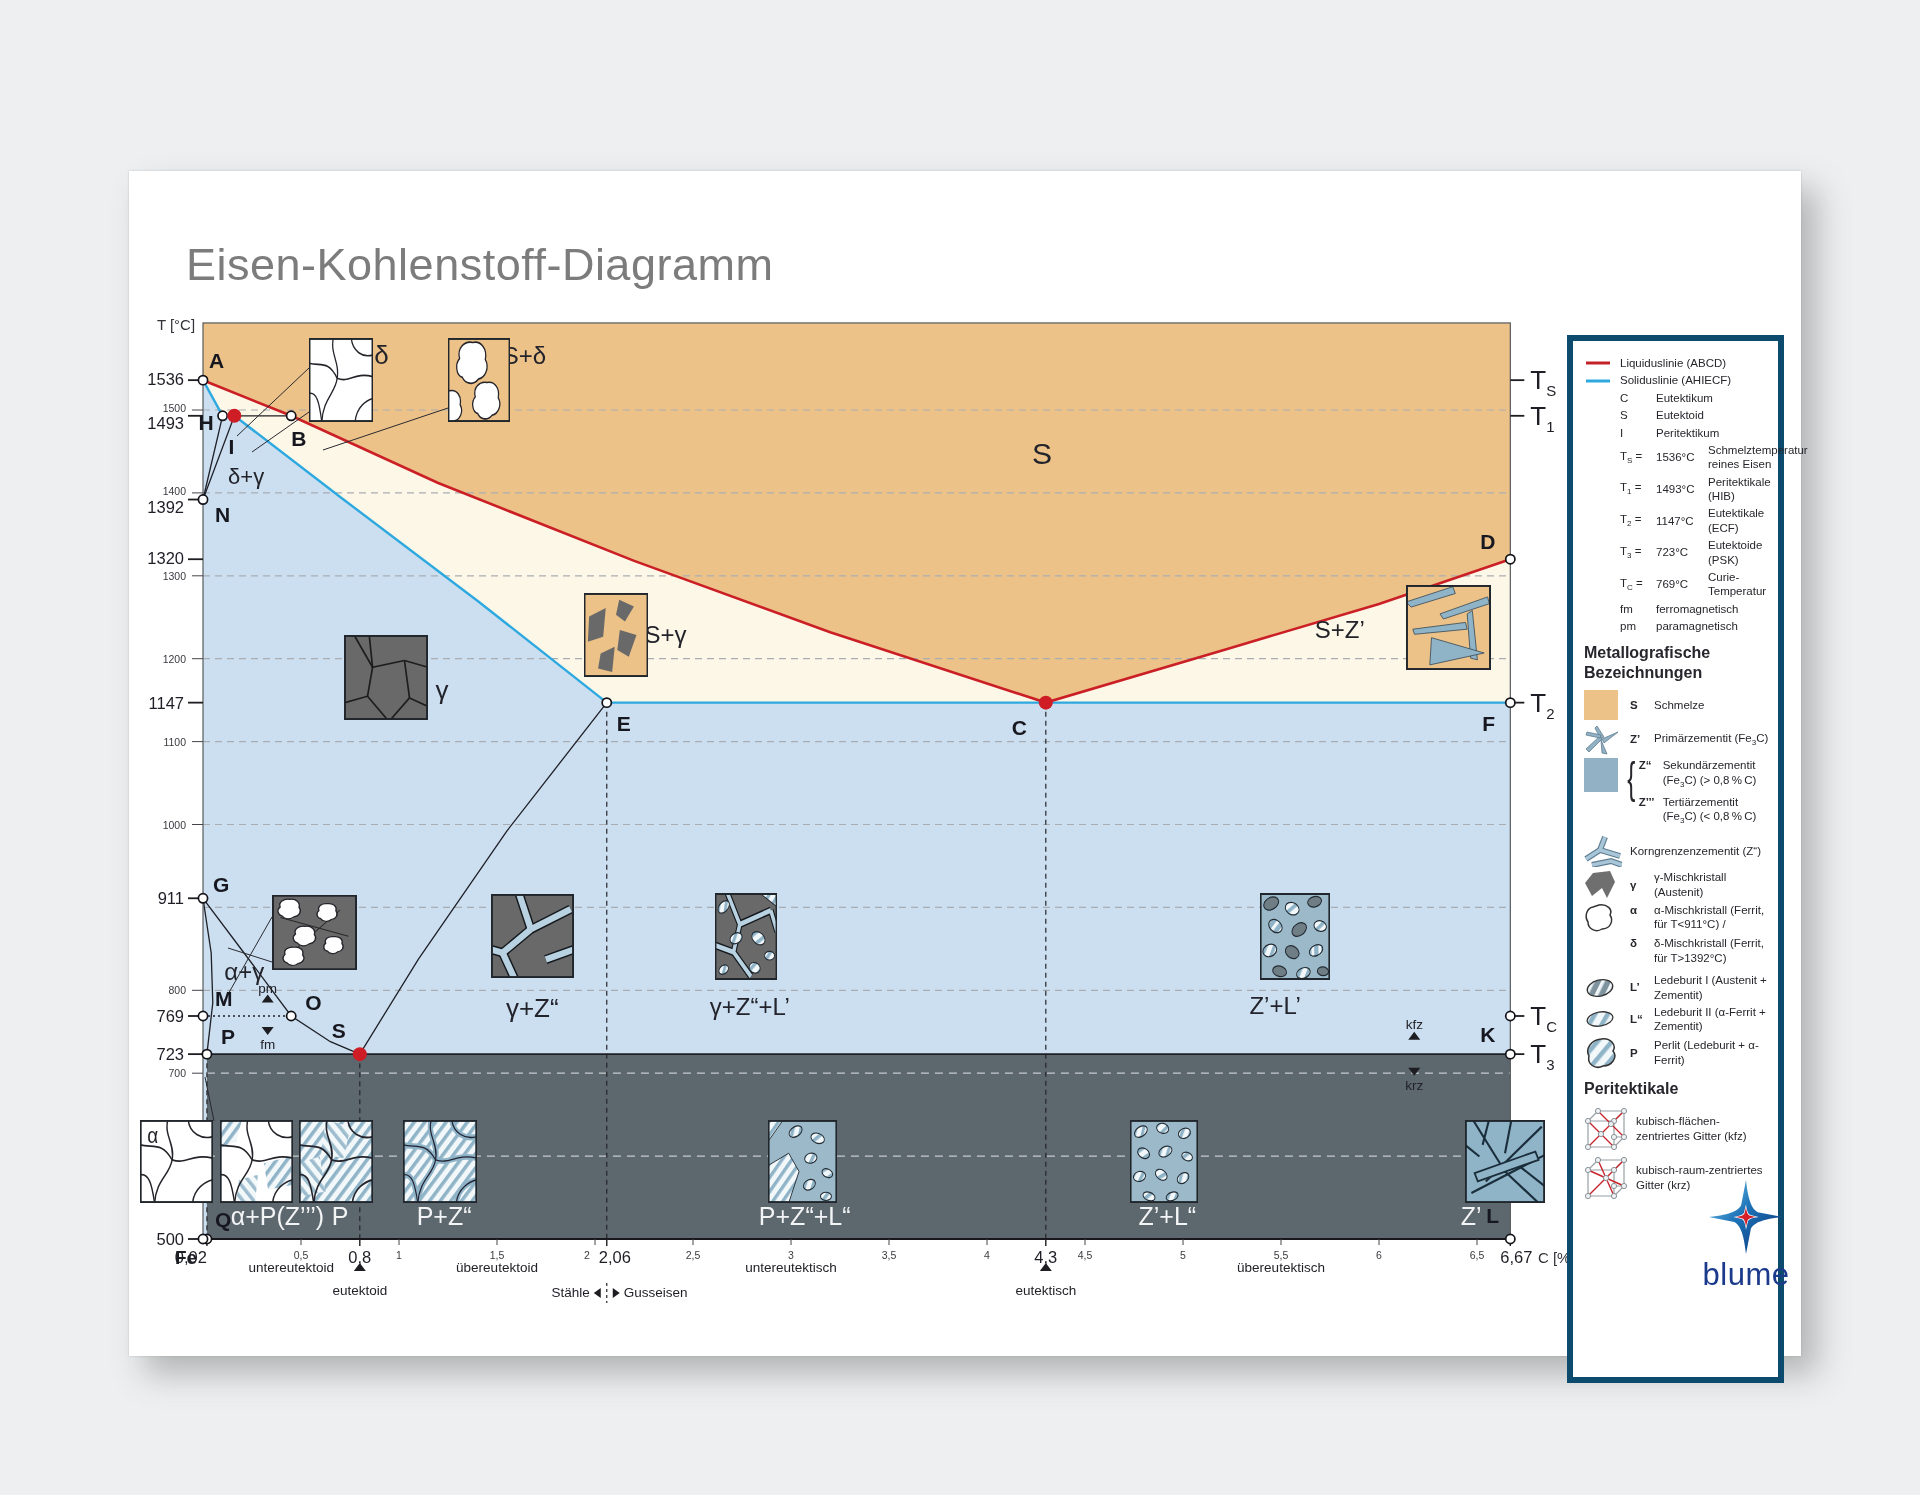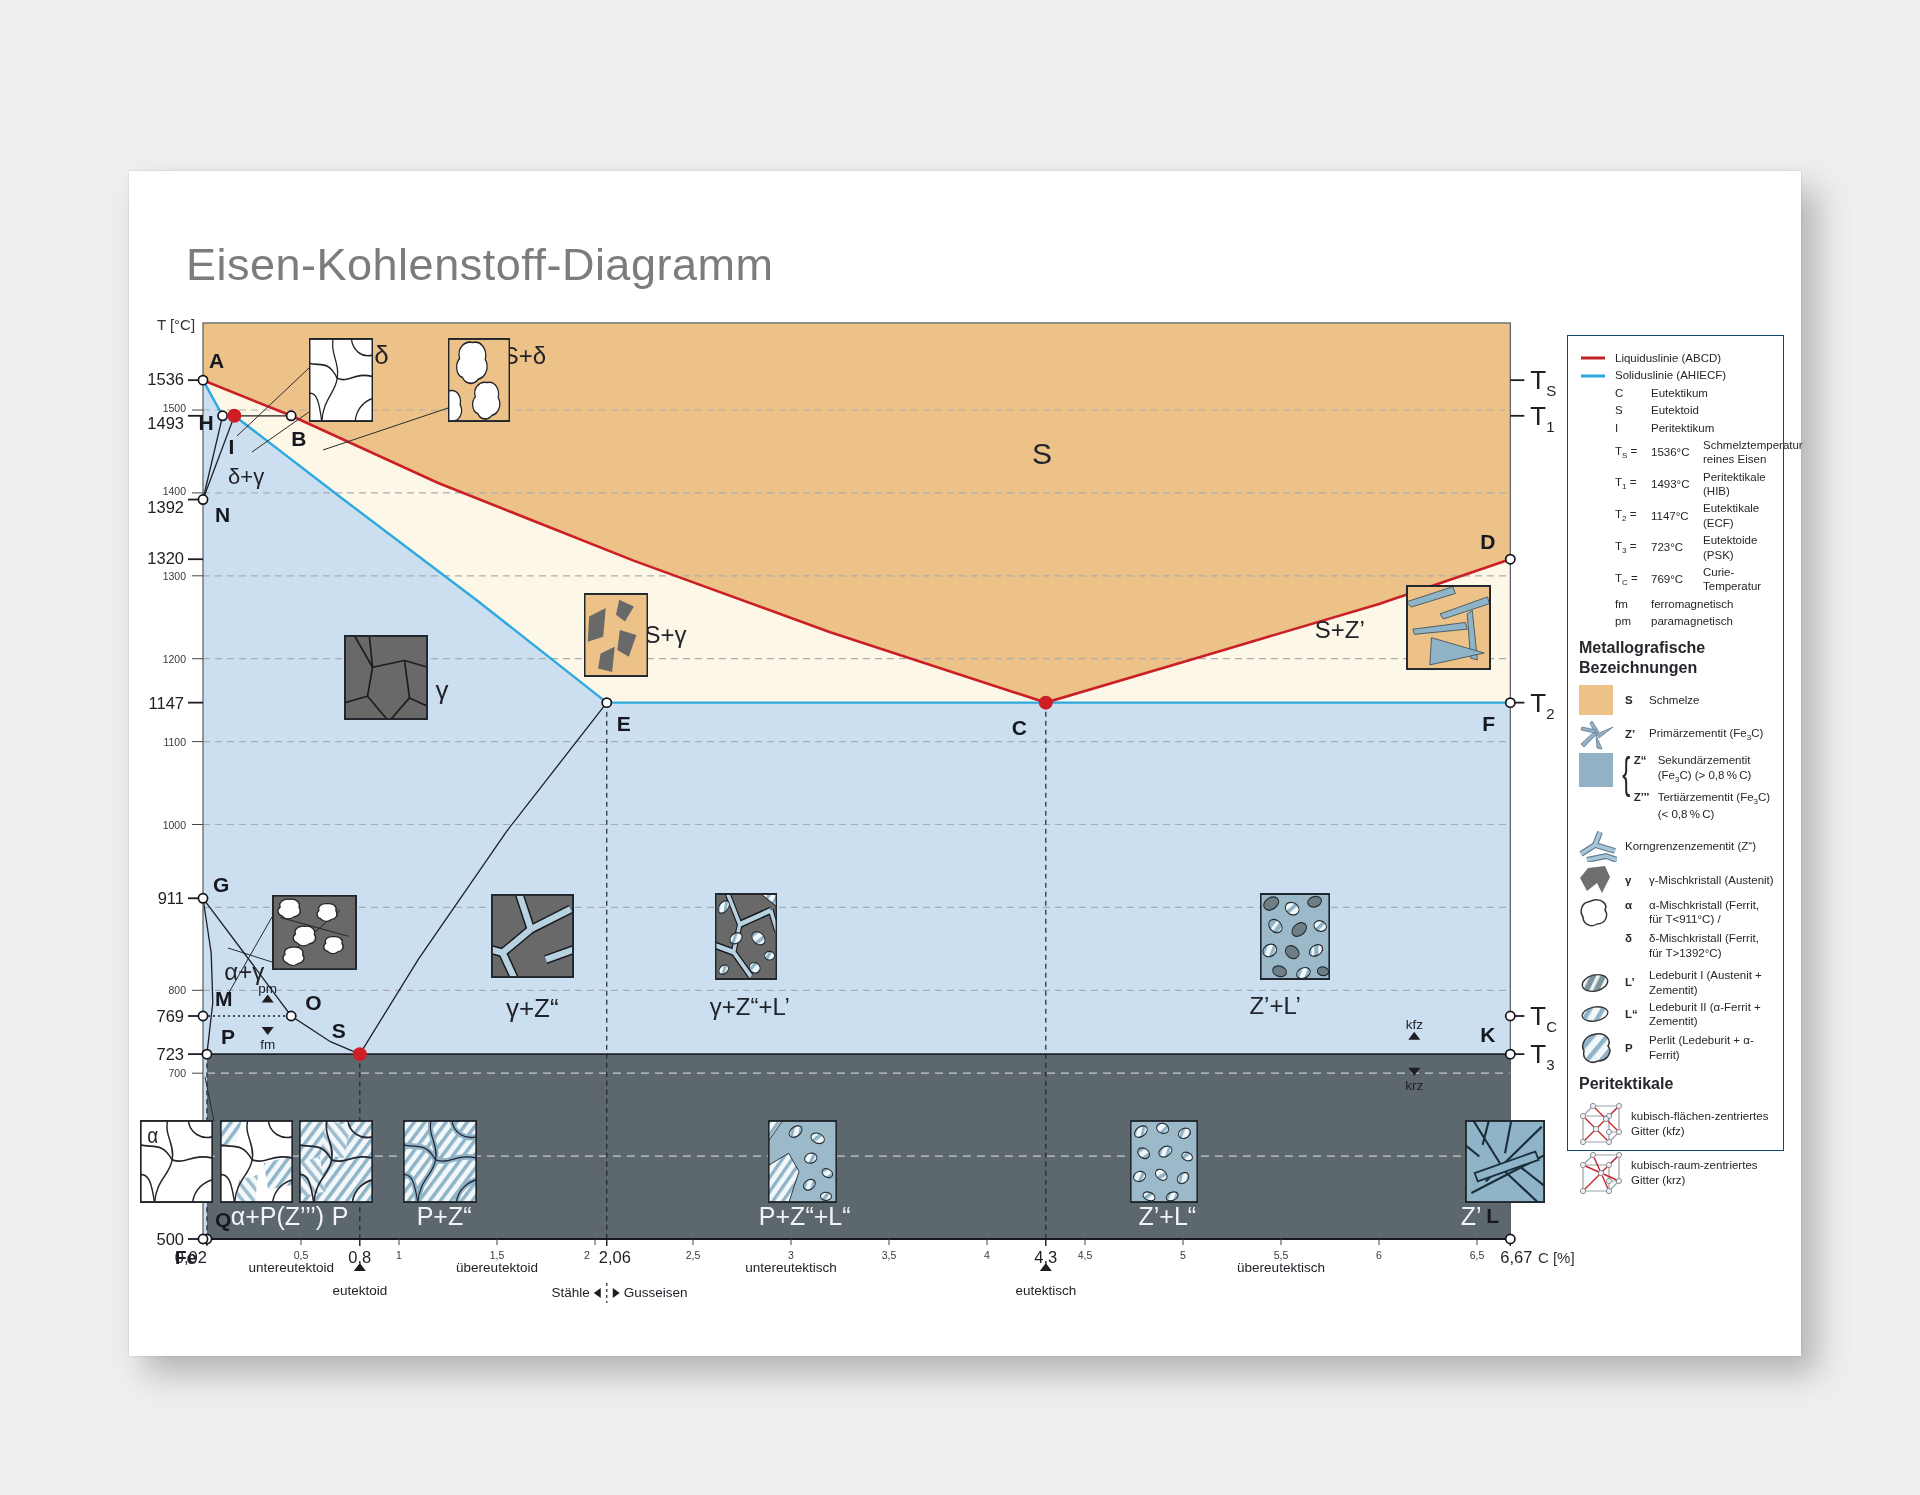--- a/index.html
+++ b/index.html
@@ -2,21 +2,21 @@
 <html><head>
 <meta charset="utf-8">
 <style>
   html,body{margin:0;padding:0;}
   body{width:1920px;height:1495px;background:#edeff0;font-family:"Liberation Sans",sans-serif;position:relative;overflow:hidden;}
   .page{position:absolute;left:129px;top:171px;width:1672px;height:1185px;background:#ffffff;
         box-shadow:16px 18px 30px rgba(110,110,110,.45),0 0 2px rgba(0,0,0,.18);}
   .title{position:absolute;left:57px;top:40px;font-size:45px;font-weight:400;color:#7c7c7c;letter-spacing:.5px;margin-top:28px;}
   #plot{position:absolute;left:0;top:0;}
   
-  .legend{position:absolute;left:1438px;top:164px;width:217px;height:816px;border:1px solid #0c4a6e;
+  .legend{position:absolute;left:1438px;top:164px;width:217px;height:1048px;border:6px solid #0c4a6e;
           background:#fff;box-sizing:border-box;padding:12px 8px 8px 11px;font-size:11.5px;color:#26262c;line-height:1.25;}
   .lhead{font-weight:bold;font-size:16px;margin:10px 0 7px 0;}
   .lrow{display:flex;align-items:center;margin:3px 0;}
   .lrow.top{align-items:flex-start;}
   .licon{flex:none;display:flex;align-items:center;justify-content:flex-start;}
   .s0 .lsym{flex:none;width:36px;}
   .s0 .licon{width:36px;}
   .s0 .lval{flex:none;width:52px;}
   .s1 .licon{width:46px;}
   .s1 .lsym{flex:none;width:24px;font-weight:bold;}
@@ -697,13 +697,28 @@
             <circle cx="14" cy="5" r="2.6" fill="#eef2f4" stroke="#8a9297" stroke-width="1"></circle>
             <circle cx="40" cy="5" r="2.6" fill="#eef2f4" stroke="#8a9297" stroke-width="1"></circle>
             <circle cx="40" cy="31" r="2.6" fill="#eef2f4" stroke="#8a9297" stroke-width="1"></circle>
             <circle cx="30" cy="31" r="2.6" fill="#eef2f4" stroke="#8a9297" stroke-width="1"></circle>
             <circle cx="22" cy="23" r="2.6" fill="#eef2f4" stroke="#8a9297" stroke-width="1"></circle>
           </svg>
         </span>
         <span class="ltxt">kubisch-raum-zentriertes Gitter (krz)</span>
       </div>
     </div>
+  <div class="logo">
+    <svg width="78" height="80" viewBox="-40 -40 80 80">
+      <defs>
+        <linearGradient id="lgStar" x1="0" y1="0" x2="1" y2="1">
+          <stop offset="0" stop-color="#7fd0ee"></stop>
+            <stop offset="0.45" stop-color="#1d72b8"></stop>
+            <stop offset="1" stop-color="#0a2e6e"></stop>
+        </linearGradient>
+      </defs>
+      <path d="M0,-38 C2.5,-14 7,-8 12,-5 L38,0 C14,2.5 8,7 5,12 L0,38 C-2.5,14 -7,8 -12,5 L-38,0 C-14,-2.5 -8,-7 -5,-12 Z" fill="url(#lgStar)"></path>
+      <path d="M0,-13 C1,-5 2.5,-3 4.5,-2 L13,0 C5,1 3,2.5 2,4.5 L0,13 C-1,5 -2.5,3 -4.5,2 L-13,0 C-5,-1 -3,-2.5 -2,-4.5 Z" fill="#ffffff"></path>
+      <path d="M0,-10 C0.8,-4 2,-2.4 3.5,-1.6 L10,0 C4,0.8 2.4,2 1.6,3.5 L0,10 C-0.8,4 -2,2.4 -3.5,1.6 L-10,0 C-4,-0.8 -2.4,-2 -1.6,-3.5 Z" fill="#d5202a"></path>
+    </svg>
+    <div class="bname">blume</div>
+  </div>
 </div>
 
 </body></html>

